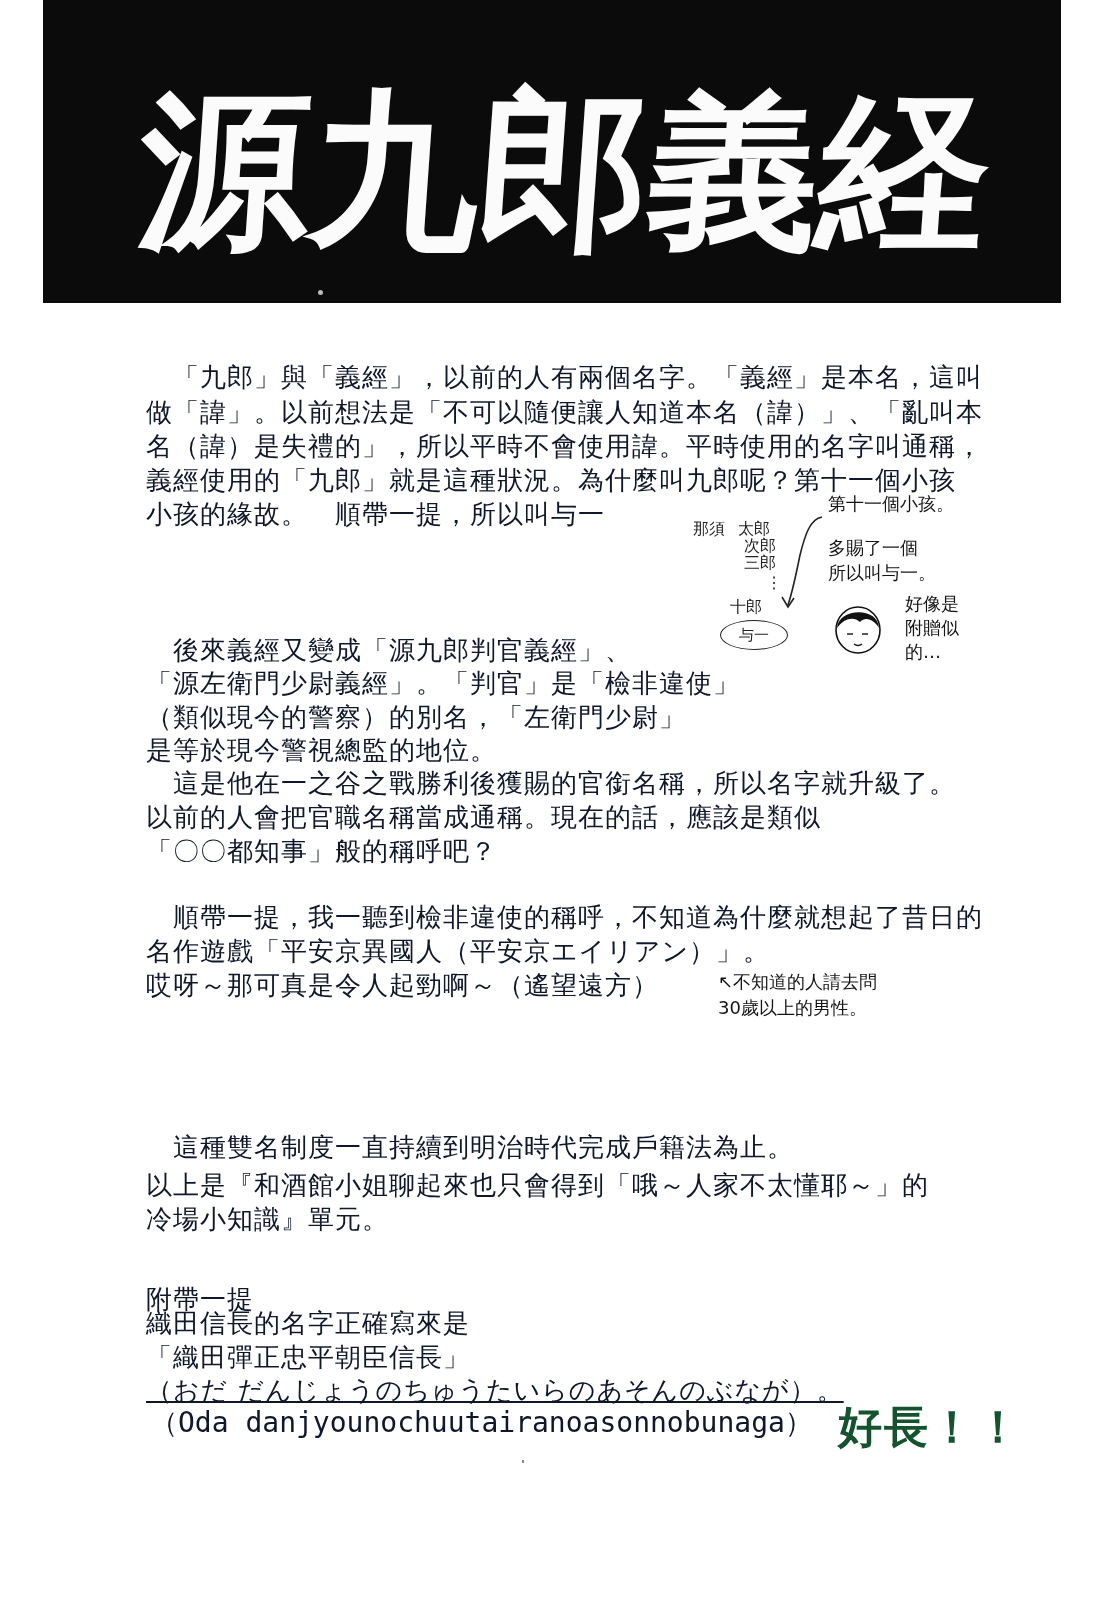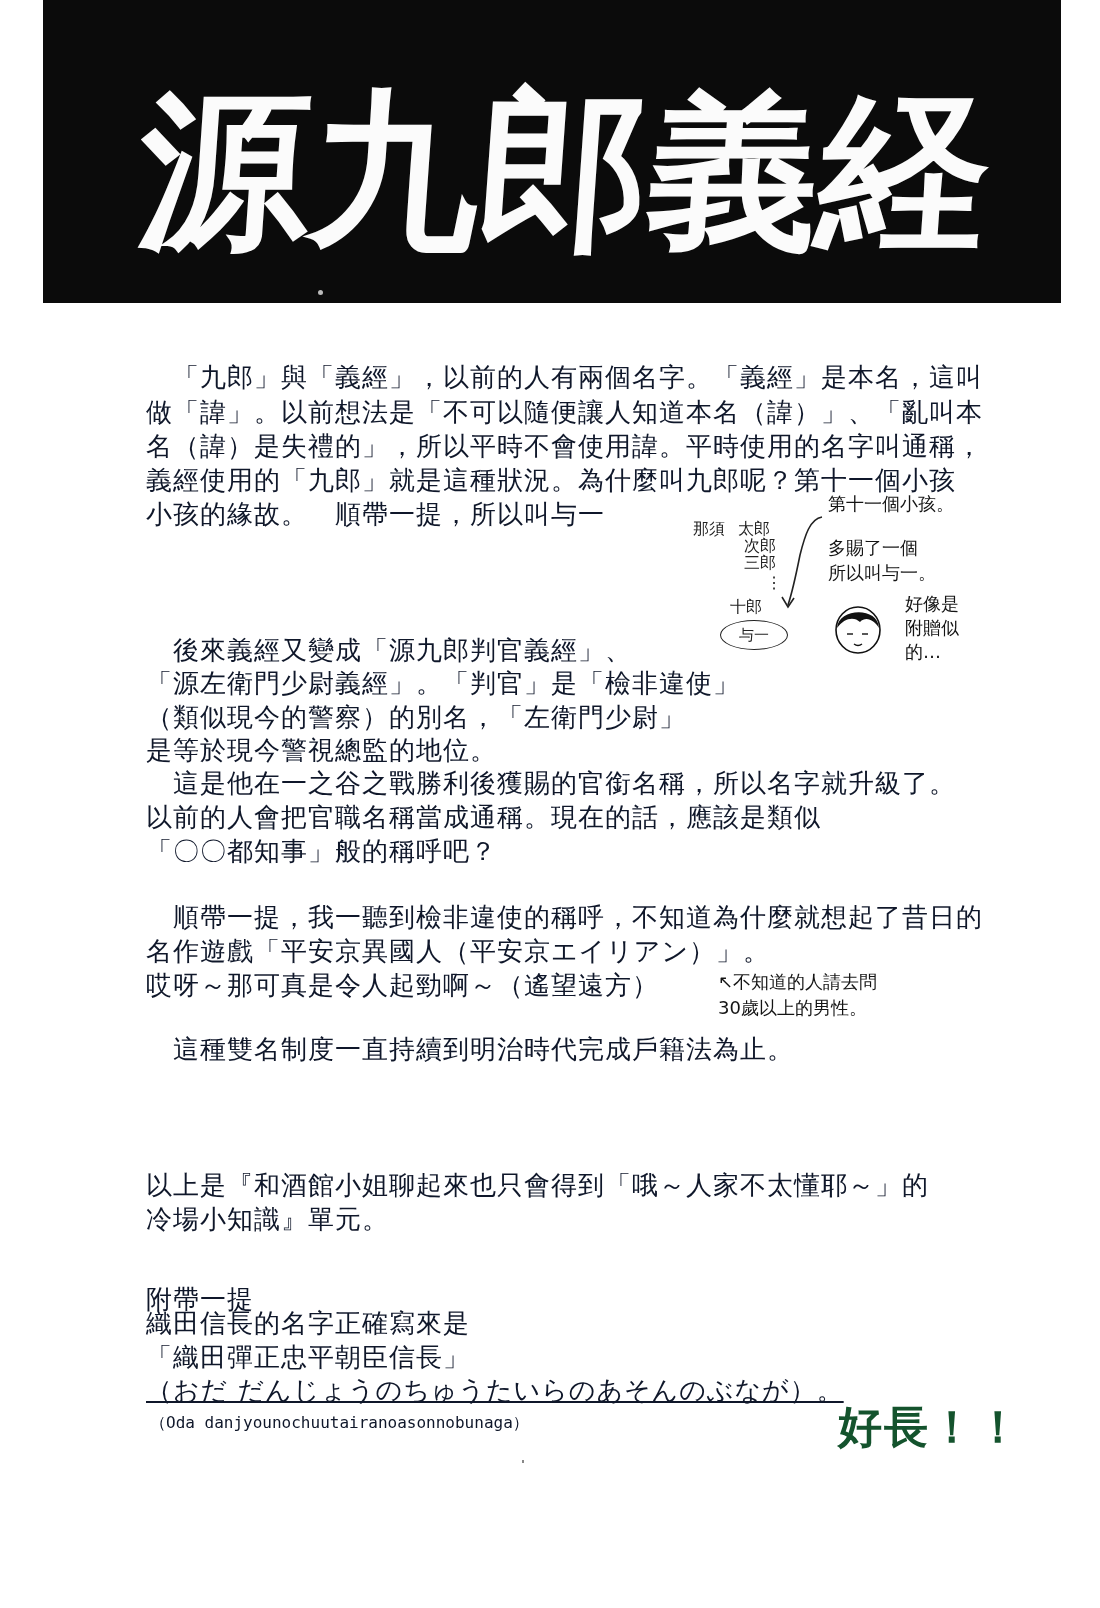--- a/index.html
+++ b/index.html
@@ -71,21 +71,21 @@
     .hand {
       position: absolute;
       white-space: nowrap;
       font-family: "DejaVu Serif", serif;
       font-size: 16px;
       line-height: 18px;
       color: #222222;
     }
     .romaji {
       font-family: "DejaVu Sans Mono", monospace;
-      font-size: 16px;
+      font-size: 28px;
       letter-spacing: 0px;
     }
     .exclaim {
       position: absolute;
       left: 838px;
       top: 1398px;
       font-size: 44px;
       font-weight: bold;
       color: #14532d;
       white-space: nowrap;
@@ -187,21 +187,21 @@
 <div class="line" style="left:146px; top:802px;">以前的人會把官職名稱當成通稱。現在的話，應該是類似</div>
 <div class="line" style="left:146px; top:836px;">「〇〇都知事」般的稱呼吧？</div>
 
 <div class="line" style="left:146px; top:902px;">　順帶一提，我一聽到檢非違使的稱呼，不知道為什麼就想起了昔日的</div>
 <div class="line" style="left:146px; top:936px;">名作遊戲「平安京異國人（平安京エイリアン）」。</div>
 <div class="line" style="left:146px; top:970px;">哎呀～那可真是令人起勁啊～（遙望遠方）</div>
 
 <div class="small" style="left:718px; top:970px;">↖不知道的人請去問</div>
 <div class="small" style="left:718px; top:996px;">30歲以上的男性。</div>
 
-<div class="line" style="left:146px; top:1036px;font-family:Liberation Mono, monospace;">　這種雙名制度一直持續到明治時代完成戶籍法為止。</div>
+<div class="line" style="left:146px; top:1132px;">　這種雙名制度一直持續到明治時代完成戶籍法為止。</div>
 
 <div class="line" style="left:146px; top:1170px;">以上是『和酒館小姐聊起來也只會得到「哦～人家不太懂耶～」的</div>
 <div class="line" style="left:146px; top:1204px;">冷場小知識』單元。</div>
 
 <div class="line" style="left:146px; top:1284px;text-align:right;">附帶一提</div>
 <div class="line" style="left:146px; top:1308px;">織田信長的名字正確寫來是</div>
 <div class="line" style="left:146px; top:1342px;">「織田彈正忠平朝臣信長」</div>
 <div class="line" style="left:146px; top:1375px;text-decoration:underline;">（おだ だんじょうのちゅうたいらのあそんのぶなが）。</div>
 <div class="line romaji" style="left:150px; top:1408px;">（Oda danjyounochuutairanoasonnobunaga）</div>
 

